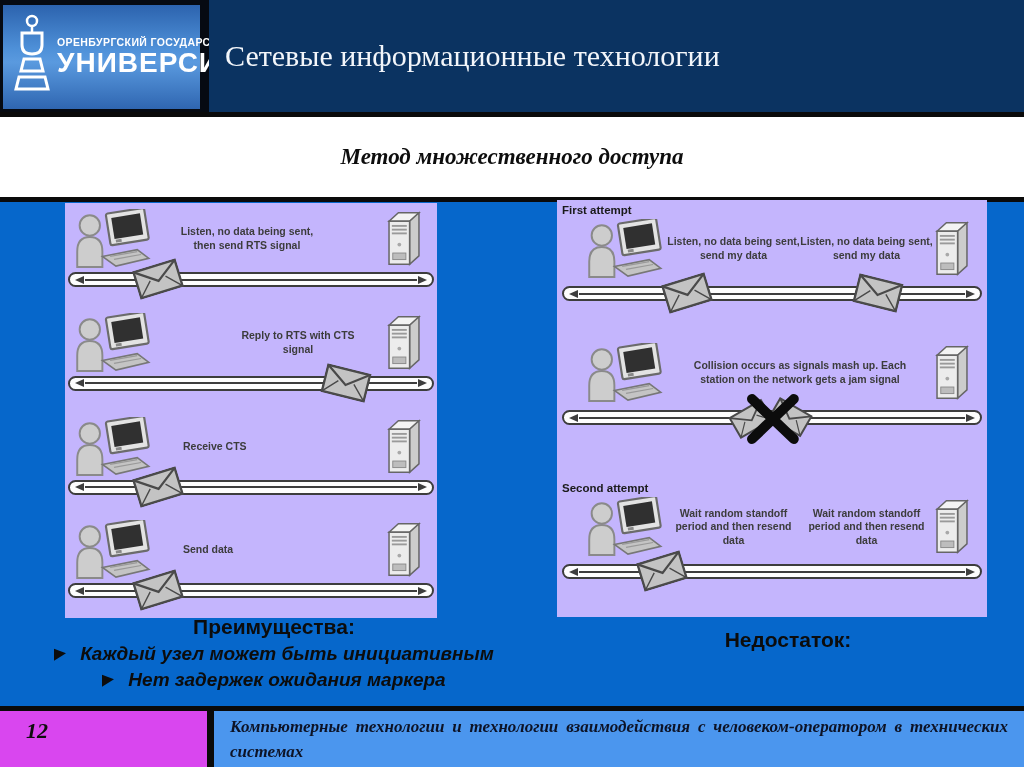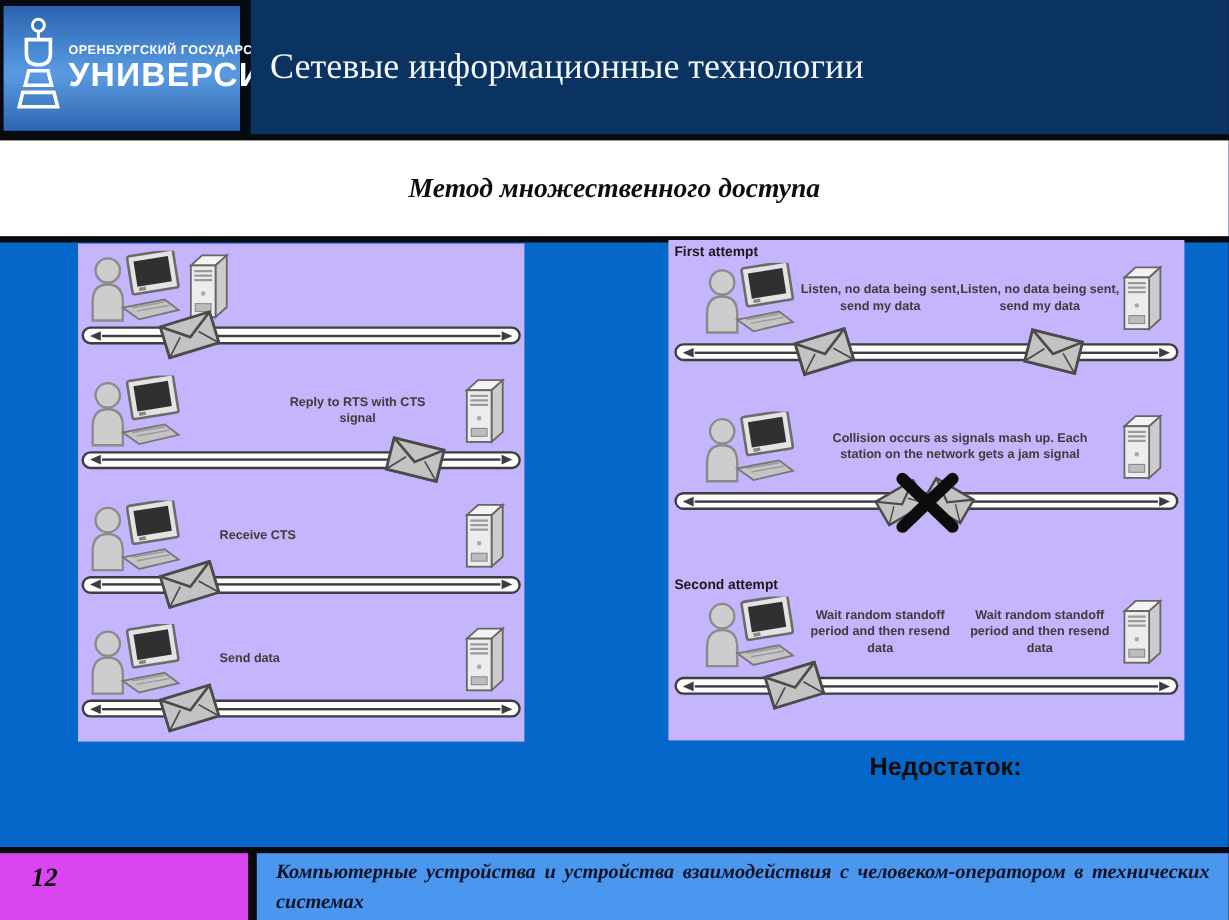--- a/index.html
+++ b/index.html
@@ -132,20 +132,21 @@
                 <rect x="36" y="2" width="40" height="33" rx="2" fill="#e3e3e3" stroke="#6b6b6b" stroke-width="2.2"></rect>
                 <rect x="41" y="7" width="30" height="22" fill="#303030"></rect>
                 <rect x="42" y="30" width="6" height="3" fill="#888"></rect>
               </g>
               <circle cx="17" cy="17" r="10.5" fill="#cdcdcd" stroke="#8a8a8a" stroke-width="2"></circle>
               <path d="M4,60 L4,44 Q4,29 17,29 Q30,29 30,44 L30,60 Z" fill="#cdcdcd" stroke="#8a8a8a" stroke-width="2"></path>
               <polygon points="30,49 66,42 78,51 44,59" fill="#c4c4c4" stroke="#777" stroke-width="1.6"></polygon>
               <line x1="38" y1="49" x2="66" y2="44" stroke="#999" stroke-width="1.2"></line>
               <line x1="42" y1="52" x2="70" y2="47" stroke="#999" stroke-width="1.2"></line>
             </svg></span>
+        <div class="dlabel pos-centerleft">Listen, no data being sent, then send RTS signal</div>
         <span class="icon-slot"><svg width="38" height="58" viewBox="0 0 40 62">
               <polygon points="4,12 14,3 36,3 26,12" fill="#f3f3f3" stroke="#666" stroke-width="1.6"></polygon>
               <polygon points="26,12 36,3 36,49 26,58" fill="#cccccc" stroke="#666" stroke-width="1.6"></polygon>
               <rect x="4" y="12" width="22" height="46" fill="#ececec" stroke="#666" stroke-width="1.6"></rect>
               <line x1="7" y1="17" x2="23" y2="17" stroke="#9a9a9a" stroke-width="2"></line>
               <line x1="7" y1="21" x2="23" y2="21" stroke="#9a9a9a" stroke-width="2"></line>
               <line x1="7" y1="25" x2="23" y2="25" stroke="#9a9a9a" stroke-width="2"></line>
               <circle cx="15" cy="37" r="2" fill="#a8a8a8"></circle>
               <rect x="8" y="46" width="14" height="7" fill="#bdbdbd" stroke="#8a8a8a" stroke-width="1"></rect>
             </svg></span>
@@ -405,28 +406,39 @@
         <span class="arrow-r"></span>
         <span class="env" style="left:18%;"><svg width="46" height="30" viewBox="0 0 46 30">
               <rect x="1.5" y="1.5" width="43" height="27" fill="#c3c3c3" stroke="#4a4a4a" stroke-width="2.4"></rect>
               <path d="M1.5,1.5 L23,17 L44.5,1.5" fill="none" stroke="#4a4a4a" stroke-width="2.2"></path>
               <path d="M1.5,28.5 L15,14.5 M44.5,28.5 L31,14.5" fill="none" stroke="#4a4a4a" stroke-width="1.4"></path>
             </svg></span>
       </div>
     </div>
   </div>
 
+  <div id="advantages" class="note-block">
+    <div class="note-heading">Преимущества:</div>
+    <div class="note-item">
+      <span class="bullet"></span>
+      <span>Каждый узел может быть инициативным</span>
+    </div>
+    <div class="note-item">
+      <span class="bullet"></span>
+      <span>Нет задержек ожидания маркера</span>
+    </div>
+  </div>
 
   <div id="disadvantages" class="note-block">
     <div class="note-heading">Недостаток:</div>
   </div>
 </div>
 
 <div id="line3" class="black-line"></div>
 <div id="footer">
   <div id="footer-page-cell">
     <div id="footer-page">12</div>
   </div>
   <div id="footer-divider"></div>
   <div id="footer-caption-cell">
-    <div id="footer-caption">Компьютерные устройства и устройства взаимодействия с человеком-оператором в технических системах</div>
+    <div id="footer-caption">Компьютерные технологии и технологии взаимодействия с человеком-оператором в технических системах</div>
   </div>
 </div>
 
 </body></html>

